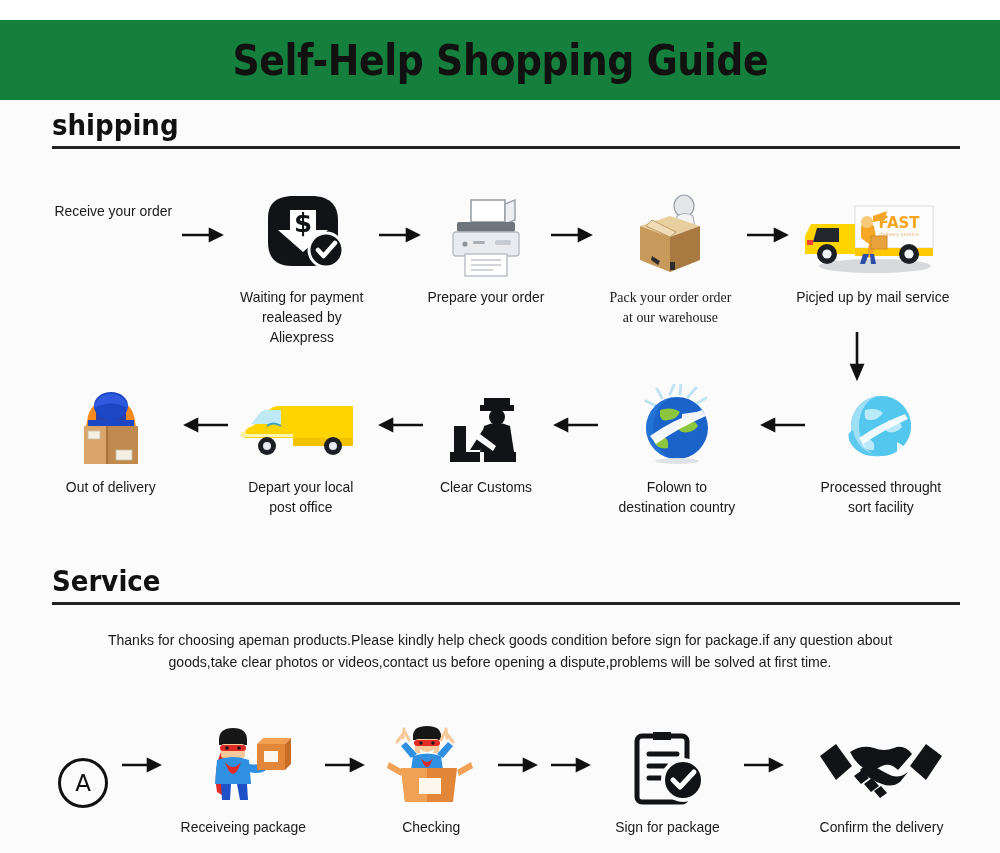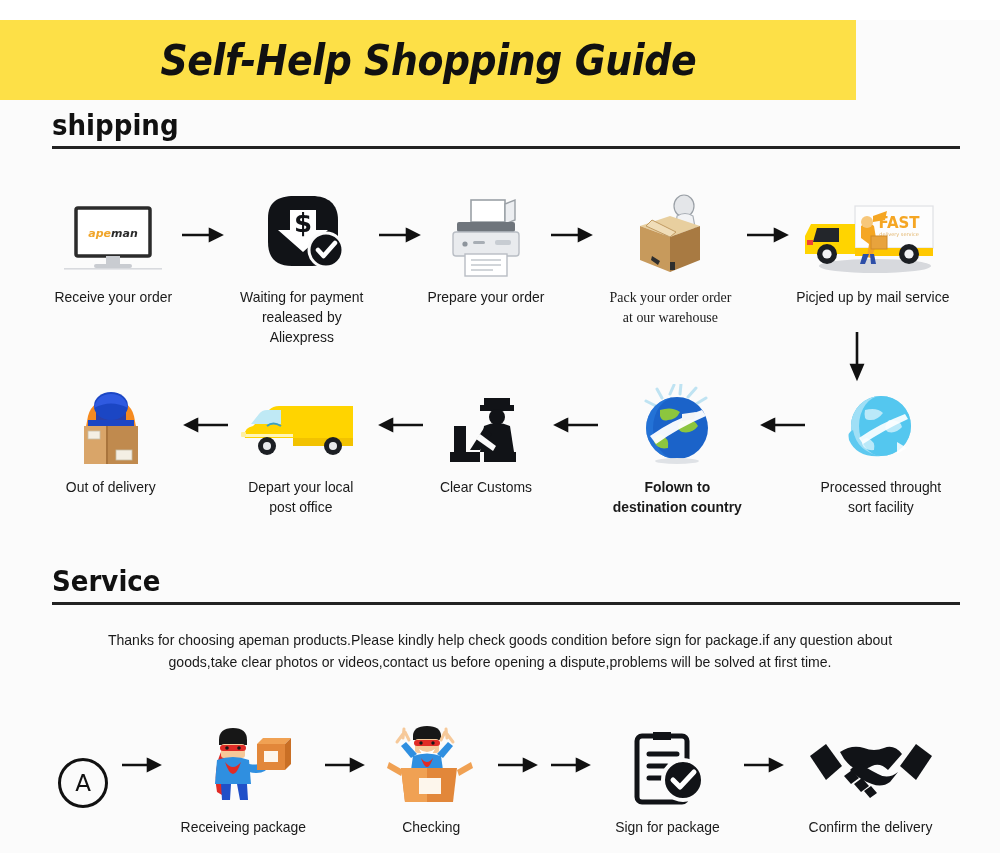--- a/index.html
+++ b/index.html
@@ -19,26 +19,25 @@
   }
   .white-strip {
     position: absolute;
     left: 0; top: 0;
     width: 1000px; height: 20px;
     background: #ffffff;
   }
   .title-banner {
     position: absolute;
     left: 0; top: 20px;
-    width: 856px; height: 80px;
-    background: #fde047;
+    width: 1000px; height: 80px;
+    background: #15803d;
     display: flex;
     align-items: center;
     justify-content: center;
-    font-style: italic;
   }
   .title-banner .title {
     font-family: "DejaVu Sans", sans-serif;
     font-weight: bold;
     font-size: 43px;
     color: #111111;
     letter-spacing: -0.5px;
     transform: scaleX(0.88);
     white-space: nowrap;
   }
@@ -137,30 +136,20 @@
   </div>
 
   <div class="section-head" style="top:110px;">
     <span class="label">shipping</span>
     <div class="section-rule"></div>
   </div>
 
   <div class="step-row" style="left:46px; top:192px; width:908px; justify-content:space-between;">
 
     <div class="step" style="width:136px;">
-      <div class="art">
-        <svg width="110" height="76" viewBox="0 0 110 76">
-          <rect x="18" y="6" width="74" height="48" rx="2" fill="#ffffff" stroke="#2b2b2b" stroke-width="3.5"></rect>
-          <rect x="23" y="11" width="64" height="38" fill="#ffffff"></rect>
-          <text x="55" y="35" text-anchor="middle" class="monitor-screen-logo" fill="#f0a52a">ape<tspan fill="#2b2b2b">man</tspan></text>
-          <rect x="48" y="54" width="14" height="9" fill="#c9ccd1"></rect>
-          <rect x="36" y="62" width="38" height="4" rx="2" fill="#c9ccd1"></rect>
-          <rect x="6" y="66" width="98" height="1.6" fill="#d8dade"></rect>
-        </svg>
-      </div>
       <div class="caption">Receive your order</div>
     </div>
 
     <div class="conn">
       <svg width="46" height="16" viewBox="0 0 46 16">
           <path d="M2 8 H33 M30 2.5 L41 8 L30 13.5 Z" stroke="#111" stroke-width="2.6" fill="#111"></path>
         </svg>
     </div>
 
     <div class="step" style="width:154px;">
@@ -330,21 +319,21 @@
       </div>
       <div class="caption">Clear Customs</div>
     </div>
 
     <div class="conn">
       <svg width="52" height="16" viewBox="0 0 52 16">
           <path d="M50 8 H16 M19 2.5 L8 8 L19 13.5 Z" stroke="#111" stroke-width="2.6" fill="#111"></path>
         </svg>
     </div>
 
-    <div class="step" style="width:152px;font-weight:bold;">
+    <div class="step" style="width:152px;">
       <div class="art">
         <svg width="94" height="84" viewBox="0 0 94 84">
           <path d="M40 10 l4 -9 M50 10 l1 -10 M58 13 l8 -9 M32 14 l-5 -9 M66 20 l10 -6 M26 22 l-10 -5" stroke="#bfe3f2" stroke-width="3" stroke-linecap="round"></path>
           <circle cx="47" cy="44" r="31" fill="#1b63c9"></circle>
           <path d="M47 13 a31 31 0 0 0 0 62 a24 31 0 0 1 0 -62" fill="#2a7fe0" opacity="0.55"></path>
           <path d="M30 26 q12 -4 20 2 q-4 8 -12 8 q-6 2 -8 -4 z M52 36 q12 -2 16 6 q-6 8 -16 6 q-8 -4 0 -12 z M30 50 q10 4 8 14 q-10 2 -14 -6 q-2 -6 6 -8 z" fill="#8cc63e"></path>
           <path d="M20 52 q22 -16 52 -26 l4 6 q-28 12 -50 28 z" fill="#ffffff" opacity="0.95"></path>
           <path d="M52 30 l14 -2 l-2 7 l-12 2 z" fill="#f2f4f6"></path>
           <ellipse cx="47" cy="77" rx="22" ry="3" fill="#dfe2e6"></ellipse>
         </svg>
@@ -479,21 +468,21 @@
       </div>
       <div class="caption">Sign for package</div>
     </div>
 
     <div class="conn">
       <svg width="44" height="16" viewBox="0 0 44 16">
           <path d="M2 8 H31 M28 2.5 L39 8 L28 13.5 Z" stroke="#111" stroke-width="2.6" fill="#111"></path>
         </svg>
     </div>
 
-    <div class="step" style="width:150px;">
+    <div class="step" style="width:150px;align-items:flex-end;">
       <div class="art">
         <svg width="130" height="72" viewBox="0 0 130 72">
           <path d="M4 20 L20 8 L36 30 L20 44 Z" fill="#111317"></path>
           <path d="M126 20 L110 8 L94 30 L110 44 Z" fill="#111317"></path>
           <path d="M34 16 q12 -8 24 -4 q10 4 20 0 q10 -4 18 6 l-14 16 q-8 -8 -16 -4 q-10 6 -18 2 q-8 -4 -14 -16 z" fill="#111317"></path>
           <path d="M44 34 q10 10 22 14 q10 4 18 -2 l8 -10 q-10 8 -20 2 q-12 -6 -20 -12 z" fill="#111317"></path>
           <path d="M38 40 l8 -6 l7 8 l-8 6 z M48 48 l8 -6 l7 8 l-8 6 z M58 55 l7 -5 l6 7 l-7 5 z" fill="#111317"></path>
         </svg>
       </div>
       <div class="caption">Confirm the delivery</div>

